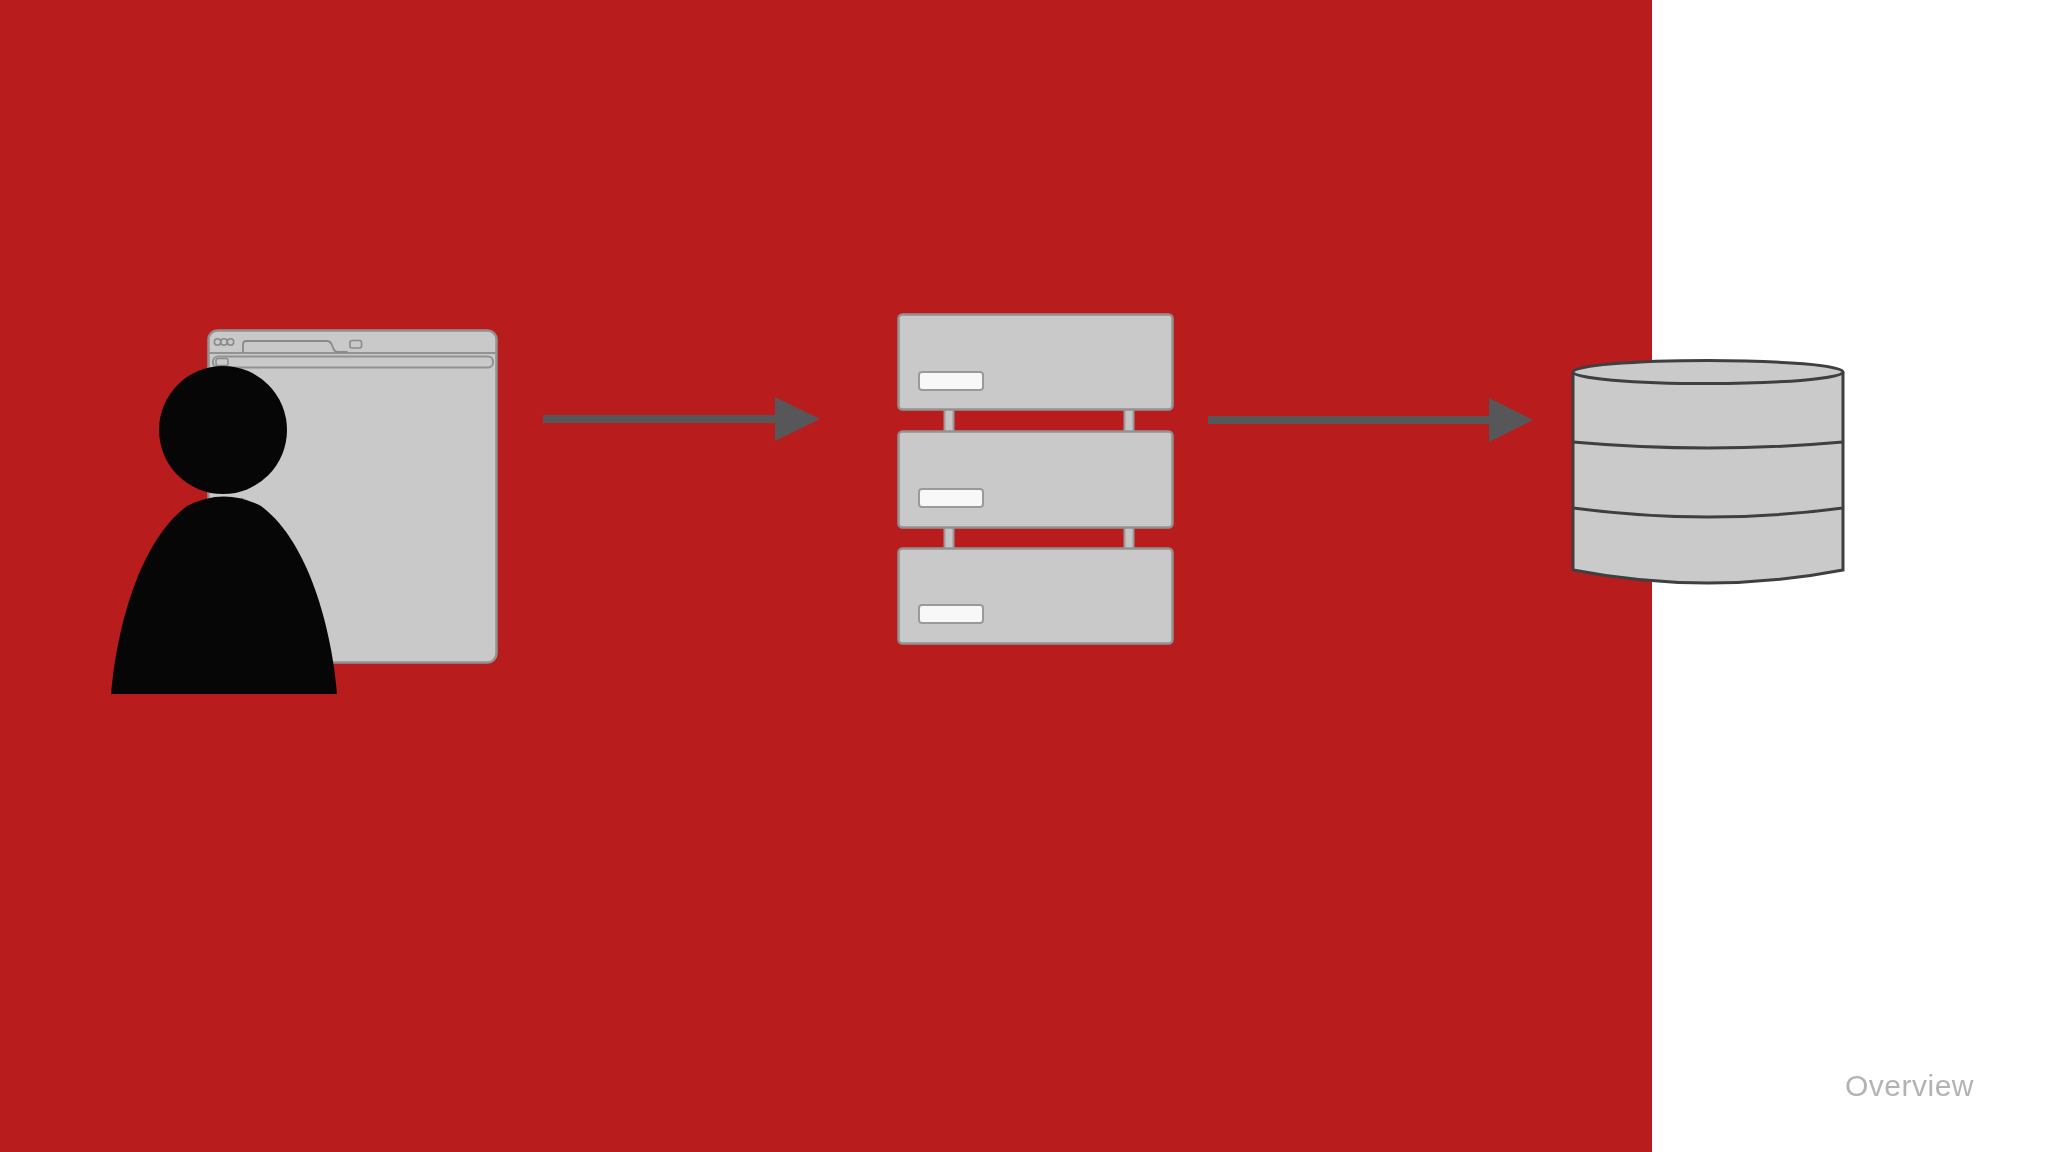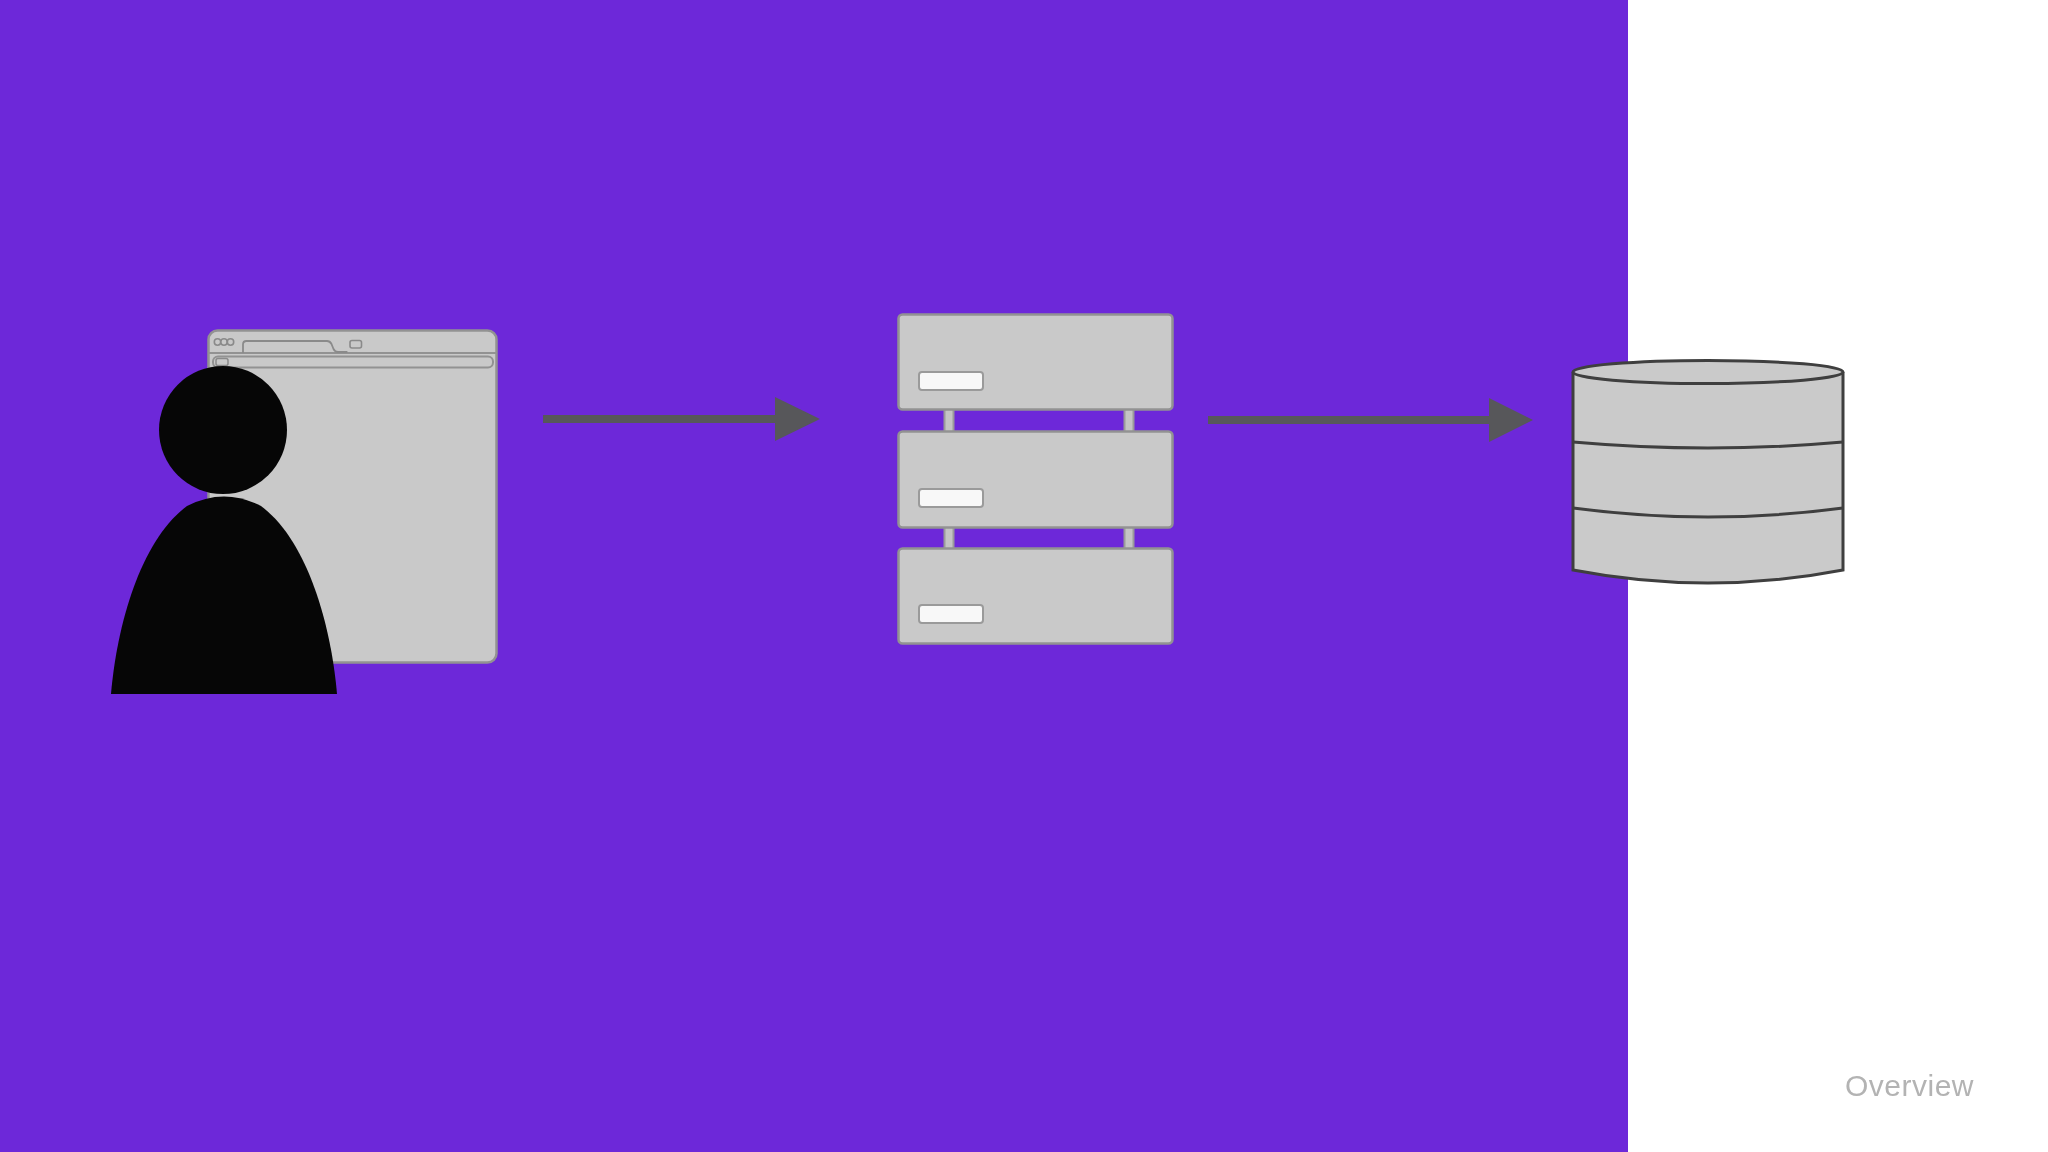--- a/index.html
+++ b/index.html
@@ -8,21 +8,22 @@
     background: #ffffff;
     width: 2048px;
     height: 1152px;
     overflow: hidden;
     font-family: "Liberation Sans", sans-serif;
   }
   .stage {
     position: relative;
     width: 1628px;
     height: 1152px;
-    background: #6d28d9;
+    background: #b91c1c;
+    padding-left: 24px;
   }
   .stage svg {
     position: absolute;
     left: 0;
     top: 0;
     display: block;
   }
   .caption {
     position: absolute;
     left: 1845px;

